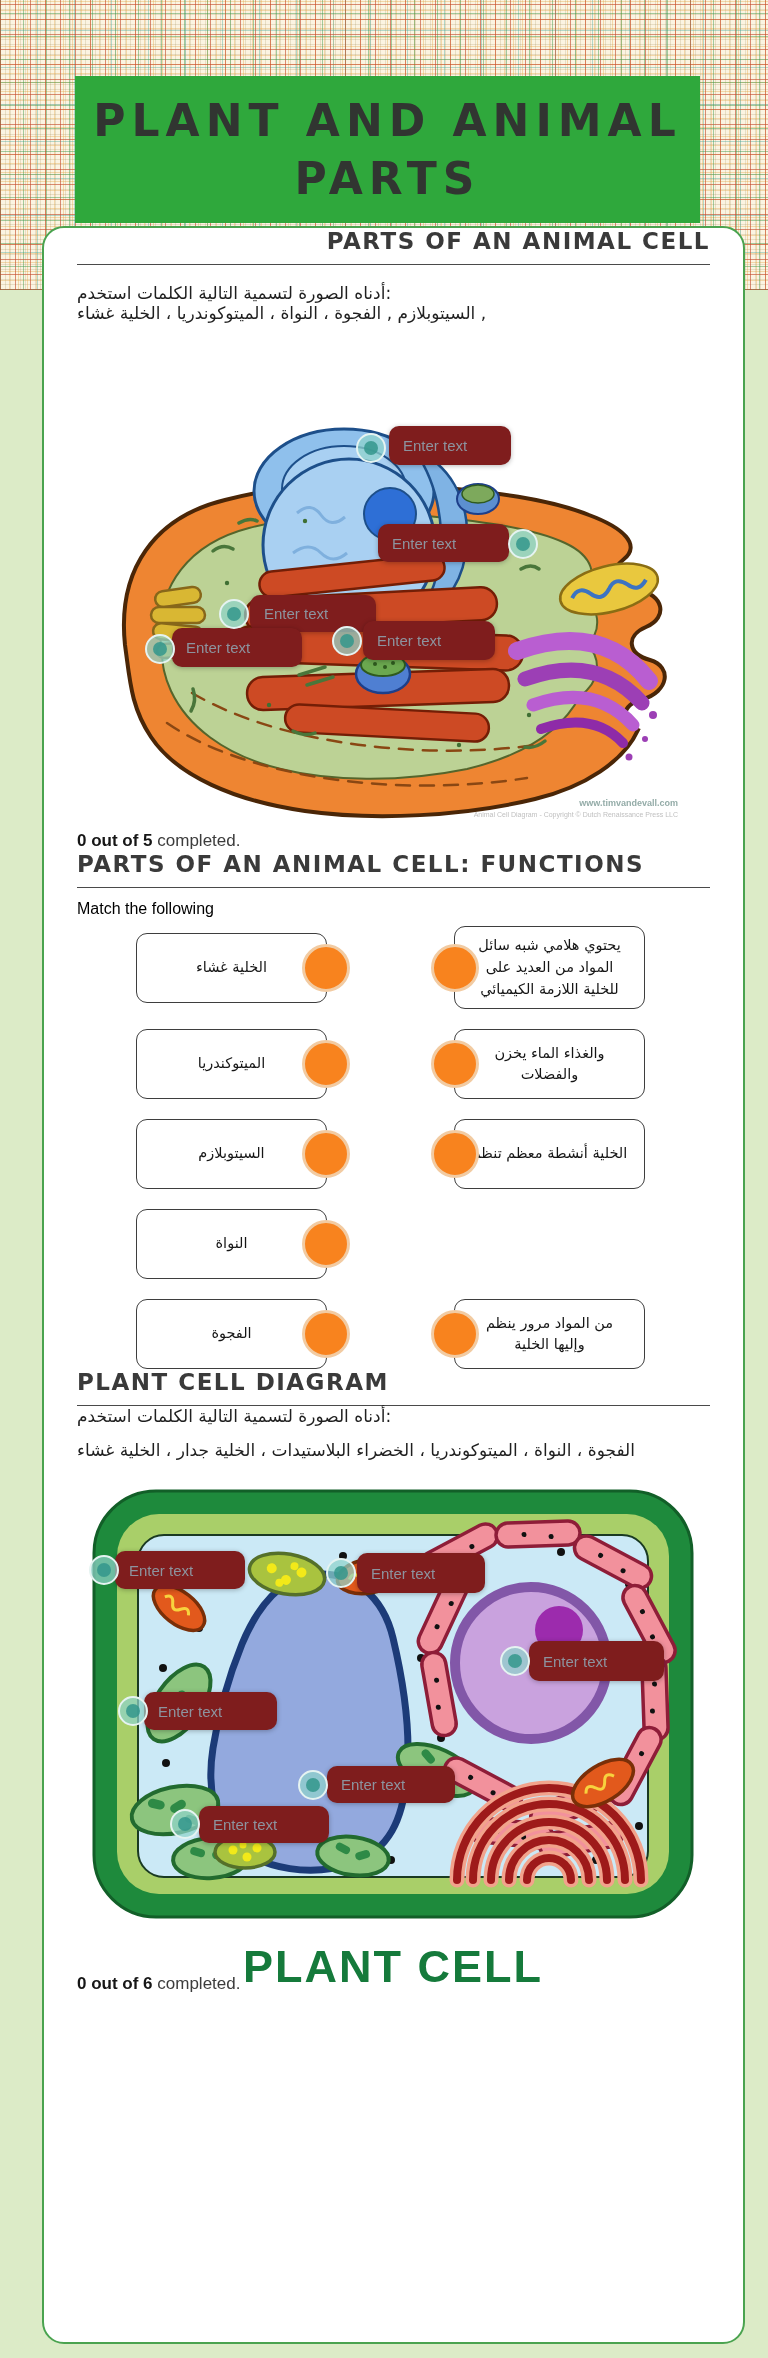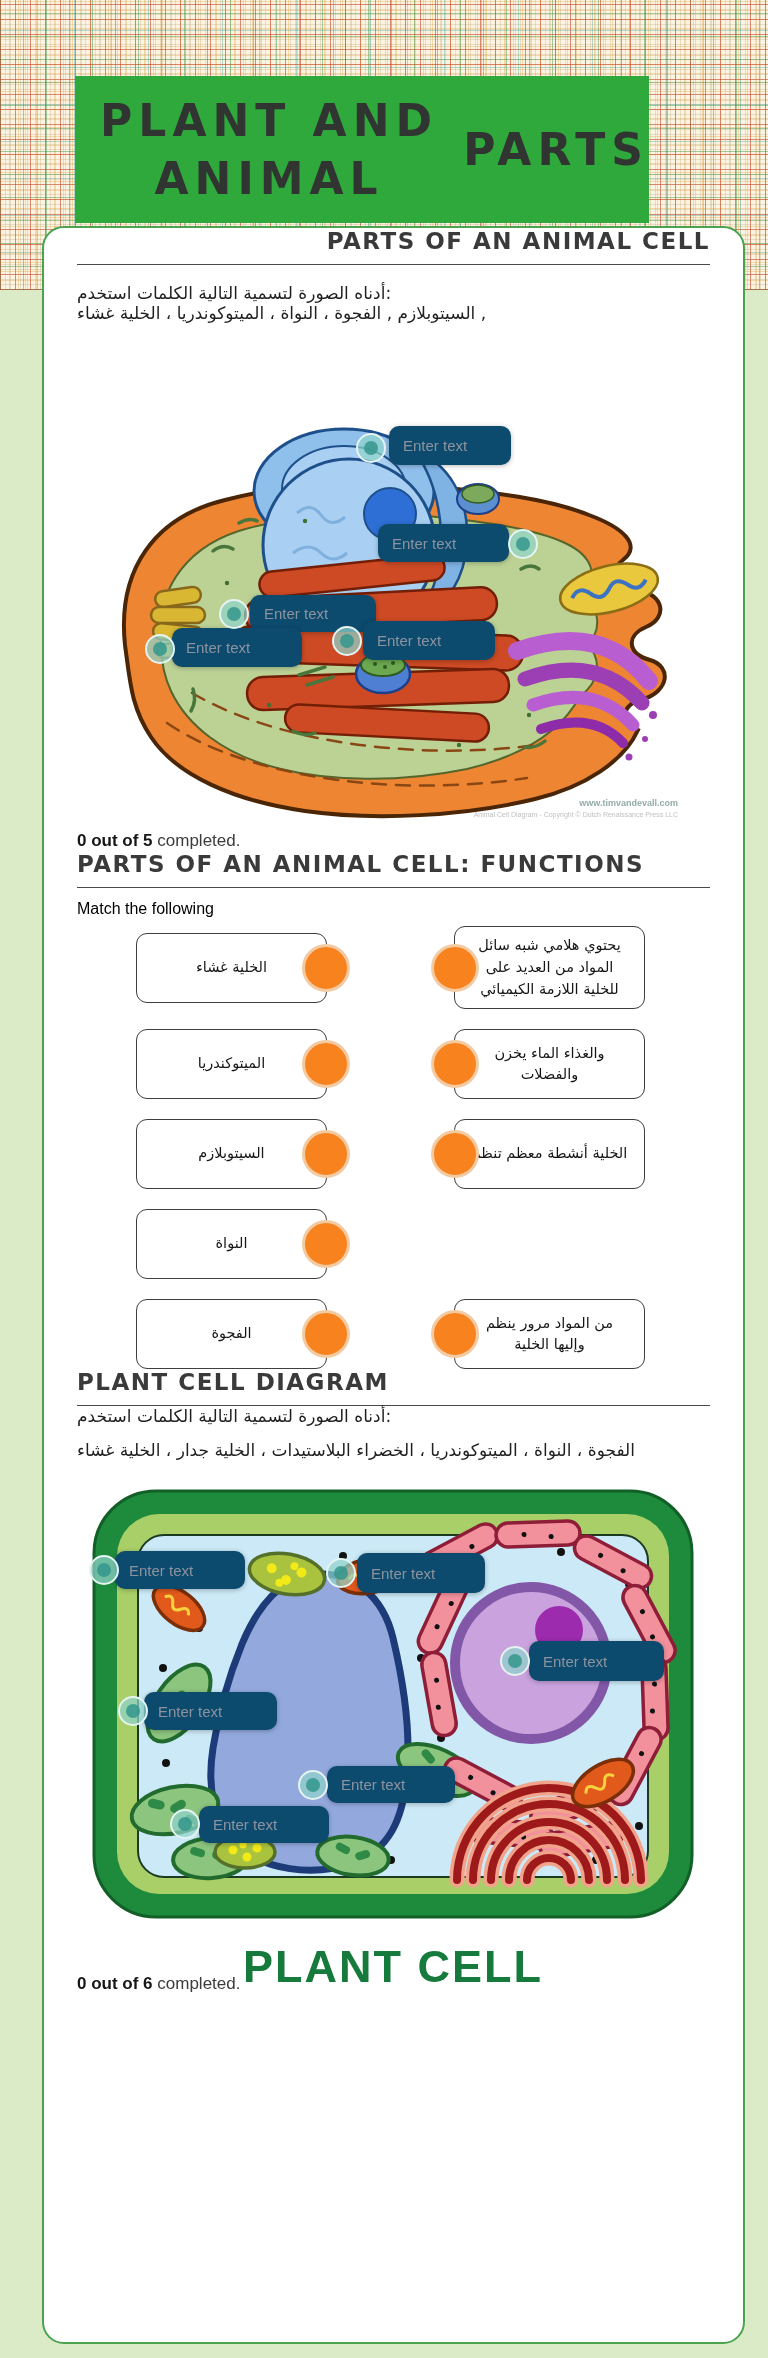--- a/index.html
+++ b/index.html
@@ -13,42 +13,42 @@
       repeating-linear-gradient(90deg, rgba(205,70,45,.55) 0 1px, transparent 1px 15px),
       repeating-linear-gradient(0deg, rgba(55,150,70,.45) 0 1px, transparent 1px 23px),
       repeating-linear-gradient(90deg, rgba(55,150,70,.45) 0 1px, transparent 1px 23px),
       repeating-linear-gradient(0deg, rgba(70,170,160,.40) 0 1px, transparent 1px 37px),
       repeating-linear-gradient(90deg, rgba(70,170,160,.40) 0 1px, transparent 1px 37px),
       repeating-linear-gradient(0deg, rgba(225,160,60,.35) 0 1px, transparent 1px 9px),
       repeating-linear-gradient(90deg, rgba(225,160,60,.35) 0 1px, transparent 1px 9px),
       repeating-linear-gradient(0deg, rgba(140,115,55,.18) 0 1px, transparent 1px 5px),
       repeating-linear-gradient(90deg, rgba(140,115,55,.18) 0 1px, transparent 1px 5px);}
 
-  .banner{position:absolute;left:75px;top:76px;width:574px;height:147px;background:#2FA83C;
-    display:flex;flex-direction:row;align-items:center;justify-content:center;
+  .banner{position:absolute;left:75px;top:76px;width:625px;height:147px;background:#2FA83C;
+    display:flex;flex-direction:column;align-items:center;justify-content:center;
     color:#313531;font-weight:800;font-size:44px;letter-spacing:6px;line-height:1.3;
     font-family:"DejaVu Sans",sans-serif;text-align:center;}
 
   .card{position:absolute;left:42px;top:226px;width:703px;height:2118px;background:#fff;
     border:2px solid #4AA34F;border-radius:22px;box-sizing:border-box;padding:0 33px;}
 
   h2.sec{font-size:23px;font-weight:800;letter-spacing:1.5px;color:#3A3A3A;margin:0;
     font-family:"DejaVu Sans",sans-serif;}
   .mt1{margin-top:64px;text-align:right;} .mt2{margin-top:70px;} .mt3{margin-top:82px;}
   hr.rule{border:none;border-top:1.6px solid #4a4a4a;margin:10px 0 0 0;}
   p.ar{direction:ltr;font-size:17px;color:#1f1f1f;margin:0 0 0 0;font-family:"DejaVu Sans",sans-serif;}
   p.note{font-size:16px;color:#000000;margin:12px 0 0 0;}
   p.completed{font-size:17px;color:#3c3c3c;margin:8px 0 0 0;}
   p.completed strong{color:#161616;font-weight:800;}
 
   .figure{position:relative;}
   .fig-animal{margin:70px 0 0 20px;width:585px;height:430px;}
   .fig-plant{margin:28px 0 0 14px;width:604px;height:478px;}
 
-  .enter-label{position:absolute;background:#0c4a6e;border-radius:10px;
+  .enter-label{position:absolute;background:#7f1d1d;border-radius:10px;
     box-shadow:0 1px 5px rgba(0,0,0,.28);display:flex;align-items:center;
     padding-left:14px;box-sizing:border-box;font-size:15px;color:#8D939E;z-index:4;}
   .tealdot{position:absolute;width:30px;height:30px;border-radius:50%;
     background:rgba(143,211,203,.72);border:2px solid #E5F3F1;box-sizing:border-box;z-index:5;}
   .tealdot::after{content:"";position:absolute;left:6px;top:6px;width:14px;height:14px;
     border-radius:50%;background:rgba(52,150,140,.85);}
 
   .watermark{position:absolute;right:4px;bottom:4px;text-align:right;line-height:1.35;}
   .wm1{font-size:9px;font-weight:bold;color:#94ACA8;}
   .wm2{font-size:7px;color:#BFBFBF;}

